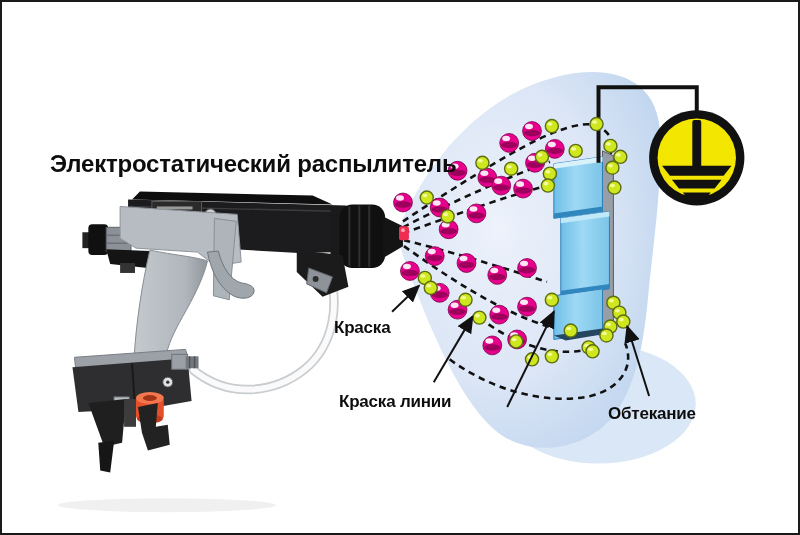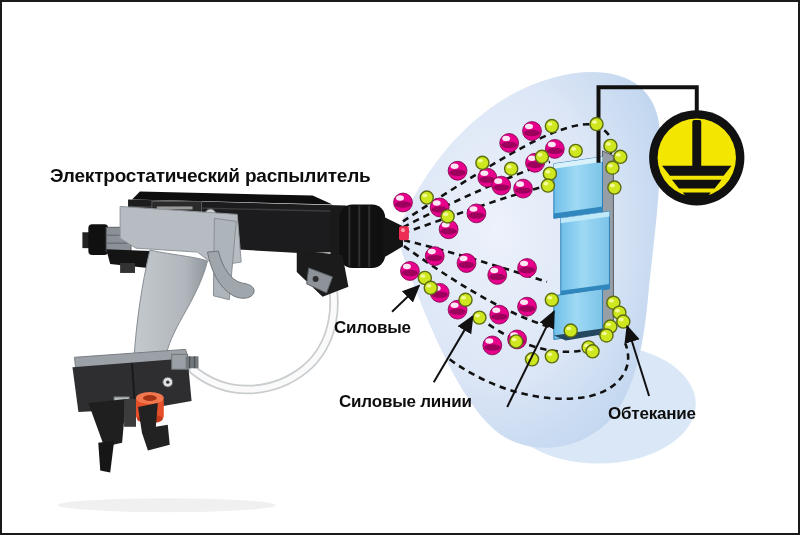--- a/index.html
+++ b/index.html
@@ -6,21 +6,21 @@
   #canvas{
     position:relative;width:800px;height:535px;background:#ffffff;
     border:2px solid #1a1a1a;box-sizing:border-box;overflow:hidden;
     font-family:"Liberation Sans","DejaVu Sans",sans-serif;
   }
   #diagram-svg{position:absolute;left:0;top:0;width:100%;height:100%;}
   .lbl{
     position:absolute;color:#0d0d0d;font-weight:700;font-size:17px;
     letter-spacing:-0.2px;white-space:nowrap;user-select:none;
   }
-  .lbl-title{font-size:19px;margin-top:15px;}
+  .lbl-title{font-size:24px;}
 </style>
 </head>
 <body>
 
 <div id="canvas">
 
   <svg id="diagram-svg" viewBox="0 0 800 535">
     <defs>
       <radialGradient id="gCloud" cx="38%" cy="42%" r="72%">
         <stop offset="0%" stop-color="#edf2fb"></stop>
@@ -414,16 +414,16 @@
 
         <path d="M86,404 L124,400 L120,444 L102,448 Z" fill="#1f1f1f"></path>
         <rect x="122" y="400" width="12" height="28" fill="#3c3c3c"></rect>
         <path d="M96,444 L112,442 L108,474 L98,472 Z" fill="#161616"></path>
         <path d="M136,408 L156,404 L154,428 L166,426 L168,446 L146,452 L140,434 Z" fill="#222"></path>
       </g>
     </g>
   </svg>
 
   <div class="lbl lbl-title" style="left:48px;top:148px">Электростатический распылитель</div>
-  <div class="lbl" style="left:332px;top:316px">Силовые</div>
-  <div class="lbl" style="left:337px;top:390px">Силовые линии</div>
+  <div class="lbl" style="left:332px;top:316px">Краска</div>
+  <div class="lbl" style="left:337px;top:390px">Краска линии</div>
   <div class="lbl" style="left:606px;top:402px">Обтекание</div>
 </div>
 
 </body></html>

